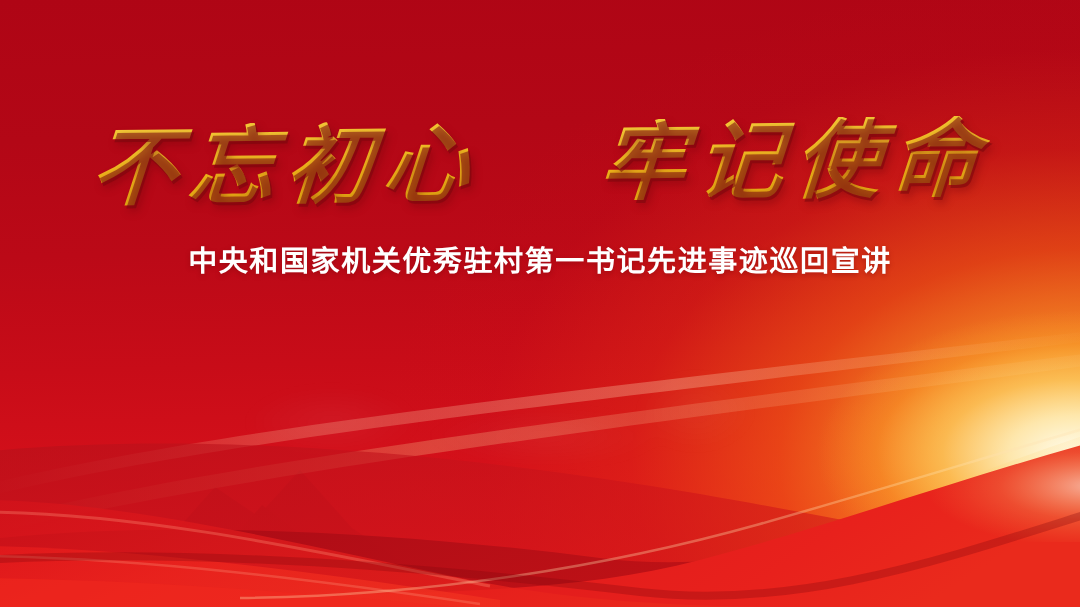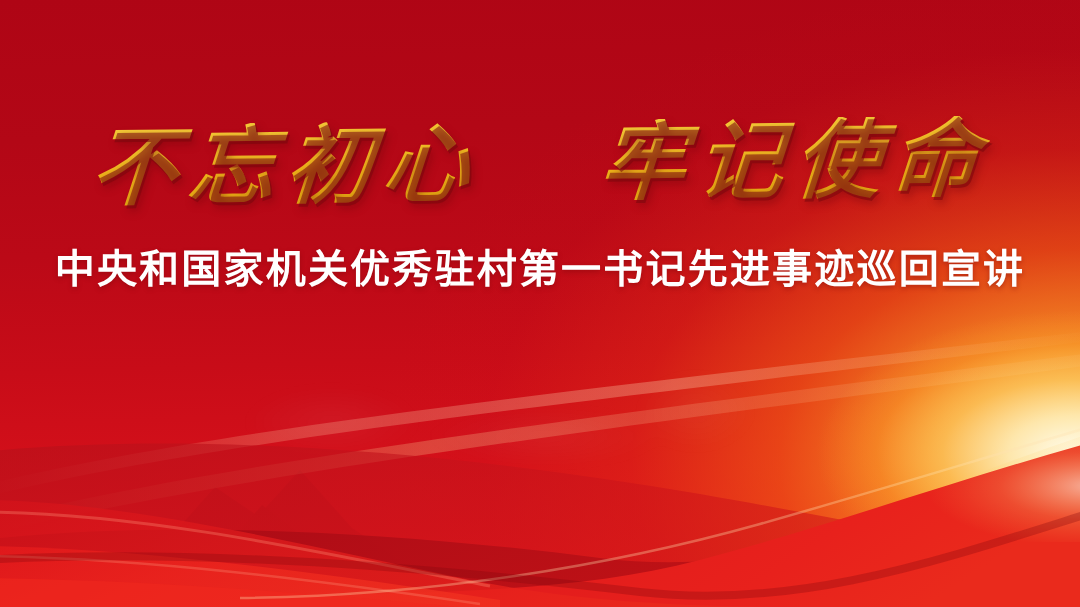--- a/index.html
+++ b/index.html
@@ -120,21 +120,21 @@
     color: transparent;
   }
   .headline .gap {
     display: inline-block;
     width: 54px;
   }
 
   .subtitle {
     margin: 28px 0 0 0;
     font-family: "Liberation Sans", "DejaVu Sans", sans-serif;
-    font-size: 40px;
+    font-size: 29px;
     font-weight: 700;
     color: #ffffff;
     letter-spacing: 0.055em;
     white-space: nowrap;
     text-shadow: 0 2px 5px rgba(120, 8, 12, 0.45);
   }
 </style>
 </head>
 <body>
 

